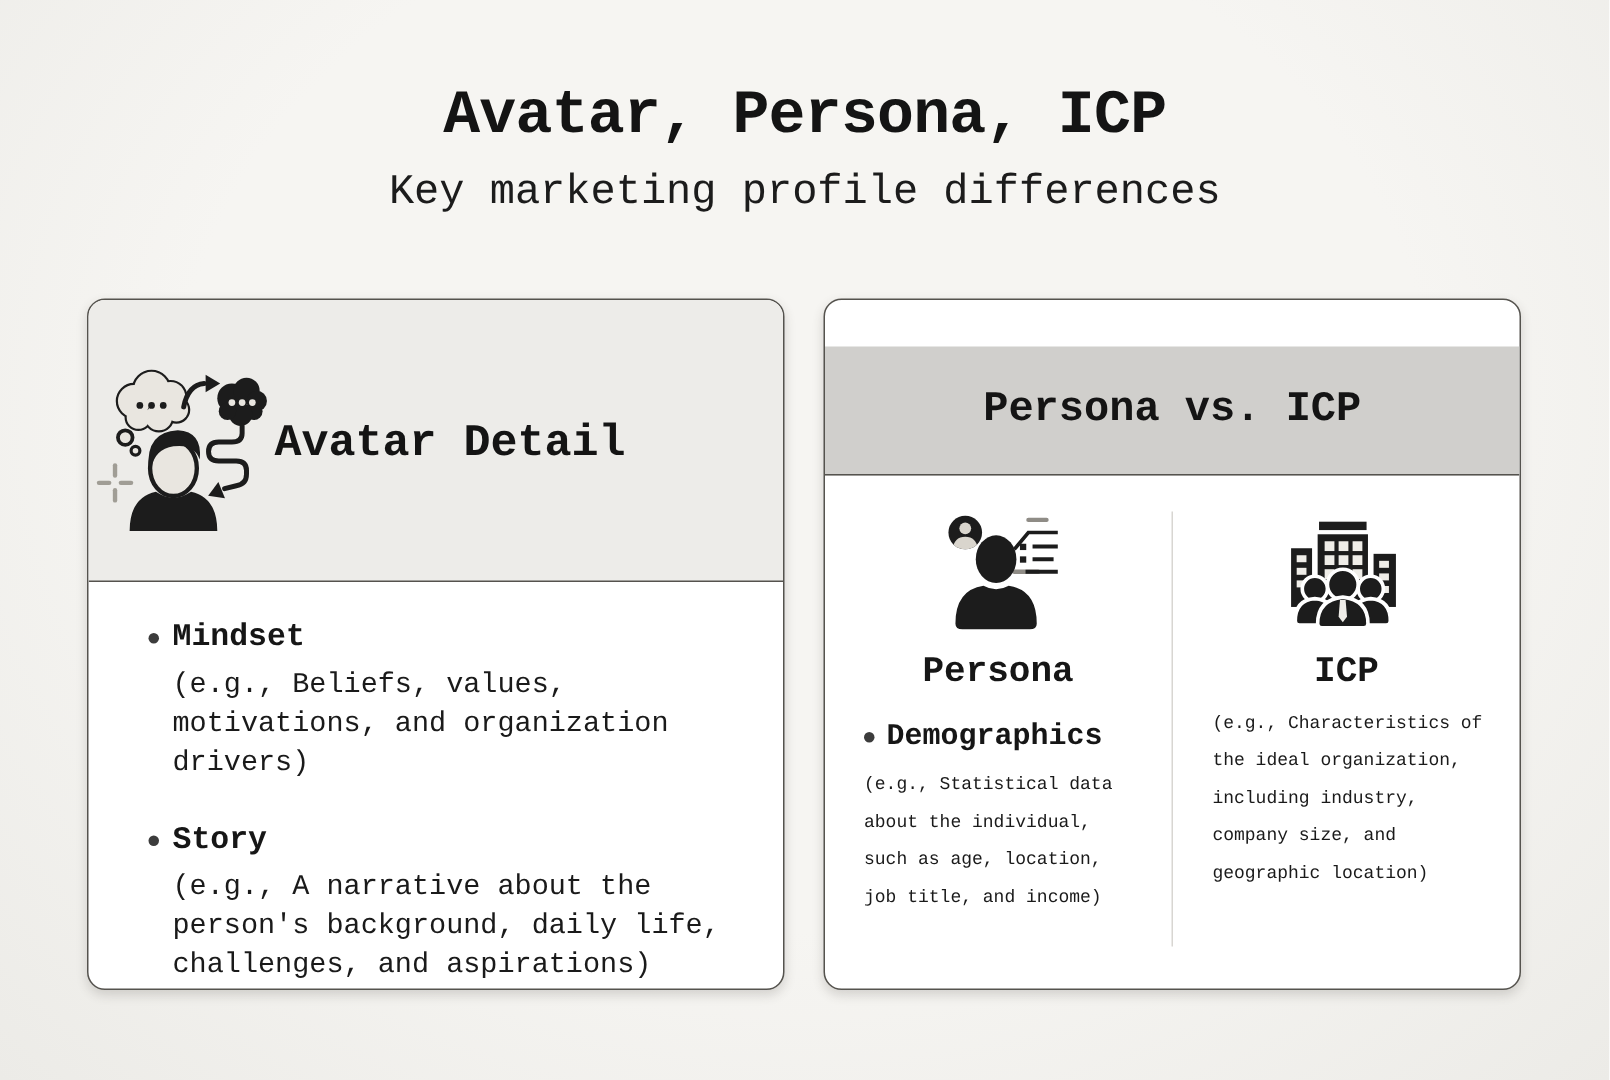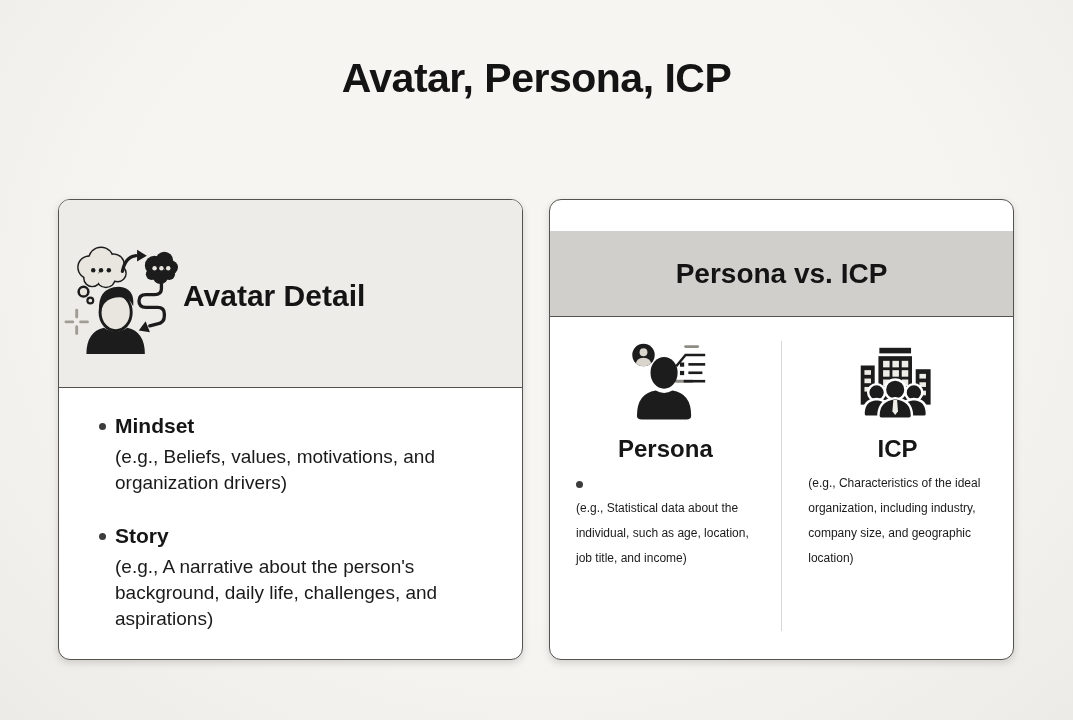--- a/index.html
+++ b/index.html
@@ -5,20 +5,21 @@
   html,body{margin:0;padding:0;}
   body{
     width:1073px;height:720px;
     font-family:"Liberation Sans", sans-serif;
     color:#161616;
     -webkit-font-smoothing:antialiased;
   }
   .page{
     position:relative;width:1073px;height:720px;overflow:hidden;
     background:radial-gradient(ellipse at 50% 38%, #f6f5f2 55%, #ecebe7 100%);
+    font-family:Liberation Mono, monospace;
   }
   
   .page-header{ text-align:center; padding-top:56px; }
   .page-title{
     font-size:41px; font-weight:bold; letter-spacing:-0.5px; line-height:1.1; color:#141414;
   }
   .page-subtitle{
     font-size:28px; margin-top:12px; color:#1c1c1c;
   }
   
@@ -65,20 +66,21 @@
   .col-desc.persona{ max-width:182px; }
   .col-desc.icp{ max-width:194px; }
 </style>
 </head>
 <body>
 
 <div class="page">
 
   <div class="page-header">
     <div class="page-title">Avatar, Persona, ICP</div>
+    <div class="page-subtitle">Key marketing profile differences</div>
   </div>
 
   <div class="cards">
 
     <div class="card">
       <div class="avatar-card-header">
         <div class="avatar-icon-wrap">
           <svg width="124" height="112" viewBox="0 0 125 115">
 
             <g stroke="#1c1c1c" stroke-width="3" fill="none">
@@ -190,20 +192,21 @@
                 <path d="M 18,27 Q 19,18 27,18 Q 35,18 36,27 Z" fill="#d9d5cd"></path>
               </g>
 
               <ellipse cx="49" cy="34" rx="14.5" ry="17" fill="#1c1c1c"></ellipse>
               <path d="M 20,80 Q 20,56 40,53 Q 49,58 58,53 Q 78,56 78,80 Q 78,84 73,84 L 25,84 Q 20,84 20,80 Z" fill="#1c1c1c"></path>
             </svg>
           </div>
           <div class="col-name">Persona</div>
           <div class="col-bullet">
             <span class="dot"></span>
+            <span class="col-bullet-label">Demographics</span>
           </div>
           <div class="col-desc persona">(e.g., Statistical data about the individual, such as age, location, job title, and income)</div>
         </div>
 
         <div class="col-divider"></div>
 
         <div class="cmp-col">
           <div class="col-icon-wrap">
             <svg width="94" height="82" viewBox="0 0 100 88">
 

